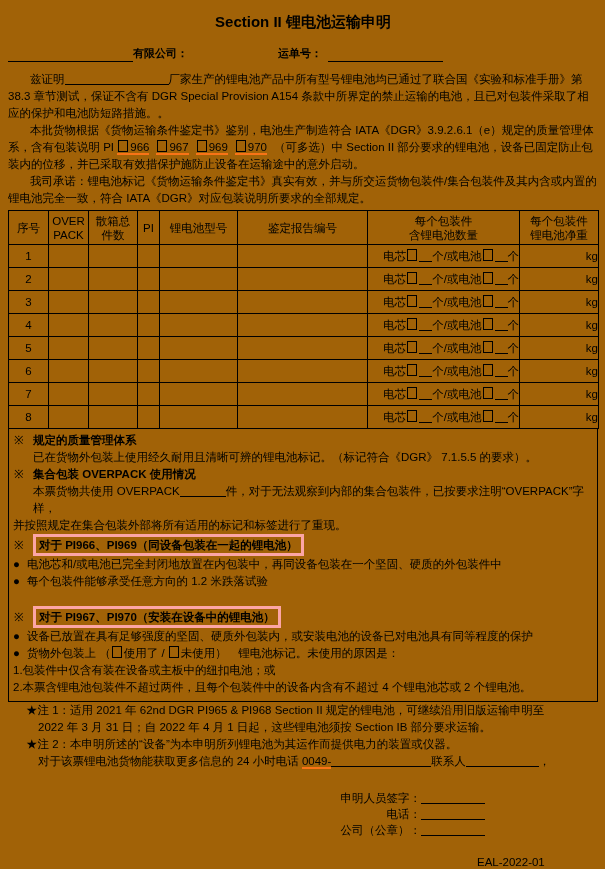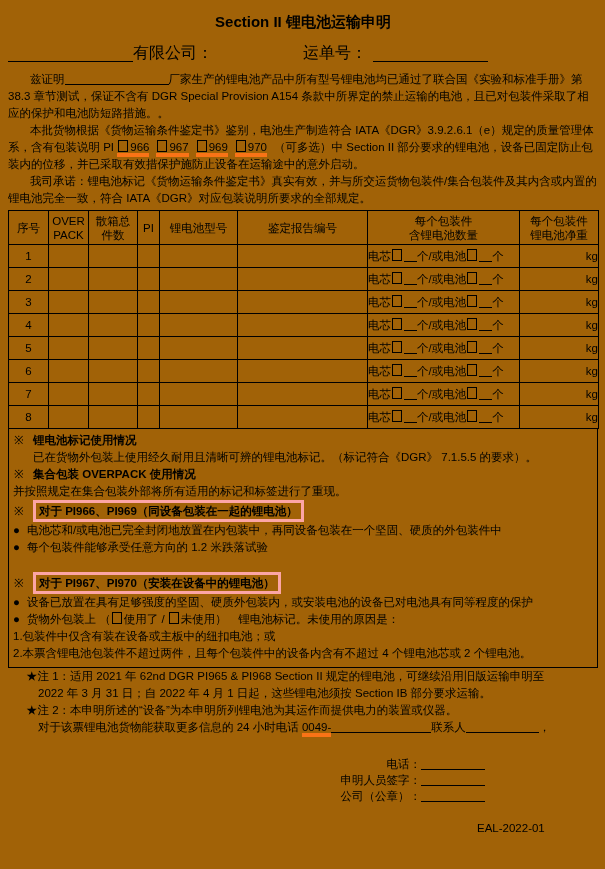--- a/index.html
+++ b/index.html
@@ -4,33 +4,33 @@
 <style>
   html,body { margin:0; padding:0; background:#e8e8e8; }
   .page {
     width:605px; height:869px; background:#a16207; color:#000;
     font-family:"Liberation Sans", sans-serif;
     font-size:11.5px; line-height:17px;
     box-sizing:border-box; padding:10px 7px 0 8px;
     position:relative; margin:0 auto;
   }
   .doc-title { text-align:center; font-weight:bold; font-size:15px; line-height:20px; margin:2px 0 12px 0; }
-  .head-line { display:flex; align-items:flex-end; font-weight:normal; font-size:16px; line-height:18px; margin-bottom:9px; }
+  .head-line { display:flex; align-items:flex-end; font-weight:bold; font-size:11px; line-height:18px; margin-bottom:9px; }
   .blank { display:inline-block; border-bottom:1px solid #000; height:13px; vertical-align:-2px; }
   .cbx { display:inline-block; width:8px; height:10px; border:1px solid #000; vertical-align:-1px; margin:0 2px 0 1px; }
-  .u { border-bottom:4px solid #f97316; }
+  .u { border-bottom:2px solid #f97316; }
   p.body-par { margin:0; text-indent:22px; }
   .opt { margin-right:7px; white-space:nowrap; }
 
   table.main { border-collapse:collapse; width:590px; table-layout:fixed; margin-top:3px; }
   table.main th, table.main td { border:1px solid #000; padding:0; font-weight:normal; }
   table.main th { font-size:11.5px; line-height:14px; text-align:center; vertical-align:middle; height:33px; }
   table.main td { height:22px; font-size:11.5px; }
   td.c-num { text-align:center; }
-  td.c-qty { font-size:11px; padding-left:5px; white-space:nowrap; }
+  td.c-qty { font-size:11px; padding-left:5px; white-space:nowrap;text-align:right; }
   td.c-kg { text-align:right; padding-right:5px; }
   .qblank { display:inline-block; border-bottom:1px solid #000; width:13px; height:11px; vertical-align:-2px; }
 
   .notes-box { width:590px; box-sizing:border-box; border:1px solid #000; border-top:none; padding:3px 4px 5px 4px; }
   .nb-line { line-height:17px; }
   .nb-marker { display:inline-block; width:19px; padding-left:1px; }
   .nb-title { font-weight:bold; }
   .nb-body { margin-left:20px; }
   .boxed-title { display:inline-block; border:3px solid #fca5a5; font-weight:bold; padding:0 3px; line-height:16px; }
   .bullet { display:inline-block; width:14px; }
@@ -186,24 +186,25 @@
           <td></td>
           <td></td>
           <td></td>
         <td class="c-qty"><span>电芯</span><span class="cbx"></span><span class="qblank"></span><span>个/或电池</span><span class="cbx"></span><span class="qblank"></span><span>个</span></td>
         <td class="c-kg">kg</td>
       </tr>
     </tbody>
   </table>
 
   <div class="notes-box">
-    <div class="nb-line"><span class="nb-marker">※</span><span class="nb-title">锂电池标记使用情况</span></div>
+    <div class="nb-line"><span class="nb-marker">※</span><span class="nb-title">规定的质量管理体系</span></div>
     <div class="nb-line nb-body">已在货物外包装上使用经久耐用且清晰可辨的锂电池标记。（标记符合《DGR》 7.1.5.5 的要求）。</div>
 
     <div class="nb-line"><span class="nb-marker">※</span><span class="nb-title">集合包装 OVERPACK 使用情况</span></div>
+    <div class="nb-line nb-body"><span>本票货物共使用 OVERPACK</span><span class="blank" style="width:46px;"></span><span>件，对于无法观察到内部的集合包装件，已按要求注明“OVERPACK”字样，</span></div>
     <div class="nb-line">并按照规定在集合包装外部将所有适用的标记和标签进行了重现。</div>
 
     <div class="nb-line"><span class="nb-marker">※</span><span class="boxed-title">对于 PI966、PI969（同设备包装在一起的锂电池）</span></div>
     <div class="nb-line"><span class="bullet">●</span><span>电池芯和/或电池已完全封闭地放置在内包装中，再同设备包装在一个坚固、硬质的外包装件中</span></div>
     <div class="nb-line"><span class="bullet">●</span><span>每个包装件能够承受任意方向的 1.2 米跌落试验</span></div>
 
     <div class="gap"></div>
 
     <div class="nb-line"><span class="nb-marker">※</span><span class="boxed-title">对于 PI967、PI970（安装在设备中的锂电池）</span></div>
     <div class="nb-line"><span class="bullet">●</span><span>设备已放置在具有足够强度的坚固、硬质外包装内，或安装电池的设备已对电池具有同等程度的保护</span></div>
@@ -211,20 +212,20 @@
     <div class="nb-line">1.包装件中仅含有装在设备或主板中的纽扣电池；或</div>
     <div class="nb-line">2.本票含锂电池包装件不超过两件，且每个包装件中的设备内含有不超过 4 个锂电池芯或 2 个锂电池。</div>
   </div>
 
   <div class="note-l1">★注 1：适用 2021 年 62nd DGR PI965 &amp; PI968 Section II 规定的锂电池，可继续沿用旧版运输申明至</div>
   <div class="note-l2">2022 年 3 月 31 日；自 2022 年 4 月 1 日起，这些锂电池须按 Section IB 部分要求运输。</div>
   <div class="note-l1">★注 2：本申明所述的“设备”为本申明所列锂电池为其运作而提供电力的装置或仪器。</div>
   <div class="contact-line"><span>对于该票锂电池货物能获取更多信息的 24 小时电话 </span><span class="u">0049-</span><span class="blank" style="width:100px;"></span><span>联系人</span><span class="blank" style="width:73px;"></span><span>，</span></div>
 
   <div class="sig-block">
+    <div class="sig-row"><span>申明人员签字：</span><span class="blank sig-blank"></span></div>
     <div class="sig-row"><span>电话：</span><span class="blank sig-blank"></span></div>
-    <div class="sig-row"><span>申明人员签字：</span><span class="blank sig-blank"></span></div>
     <div class="sig-row"><span>公司（公章）：</span><span class="blank sig-blank"></span></div>
   </div>
 
   <div class="footer-code">EAL-2022-01</div>
 
 </div>
 
 </body></html>

